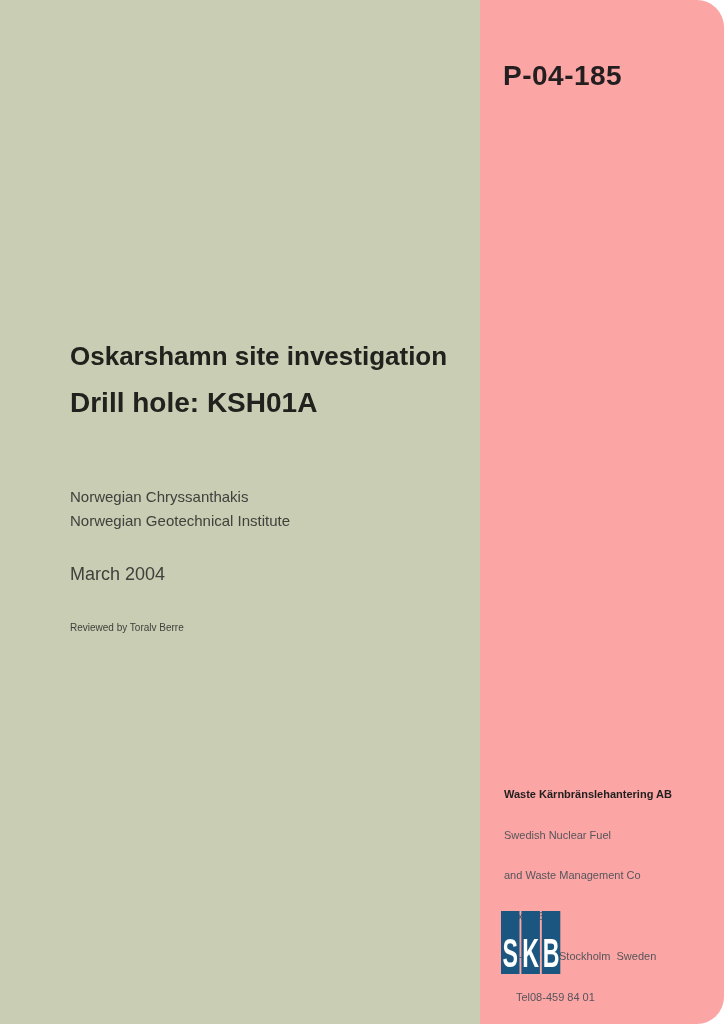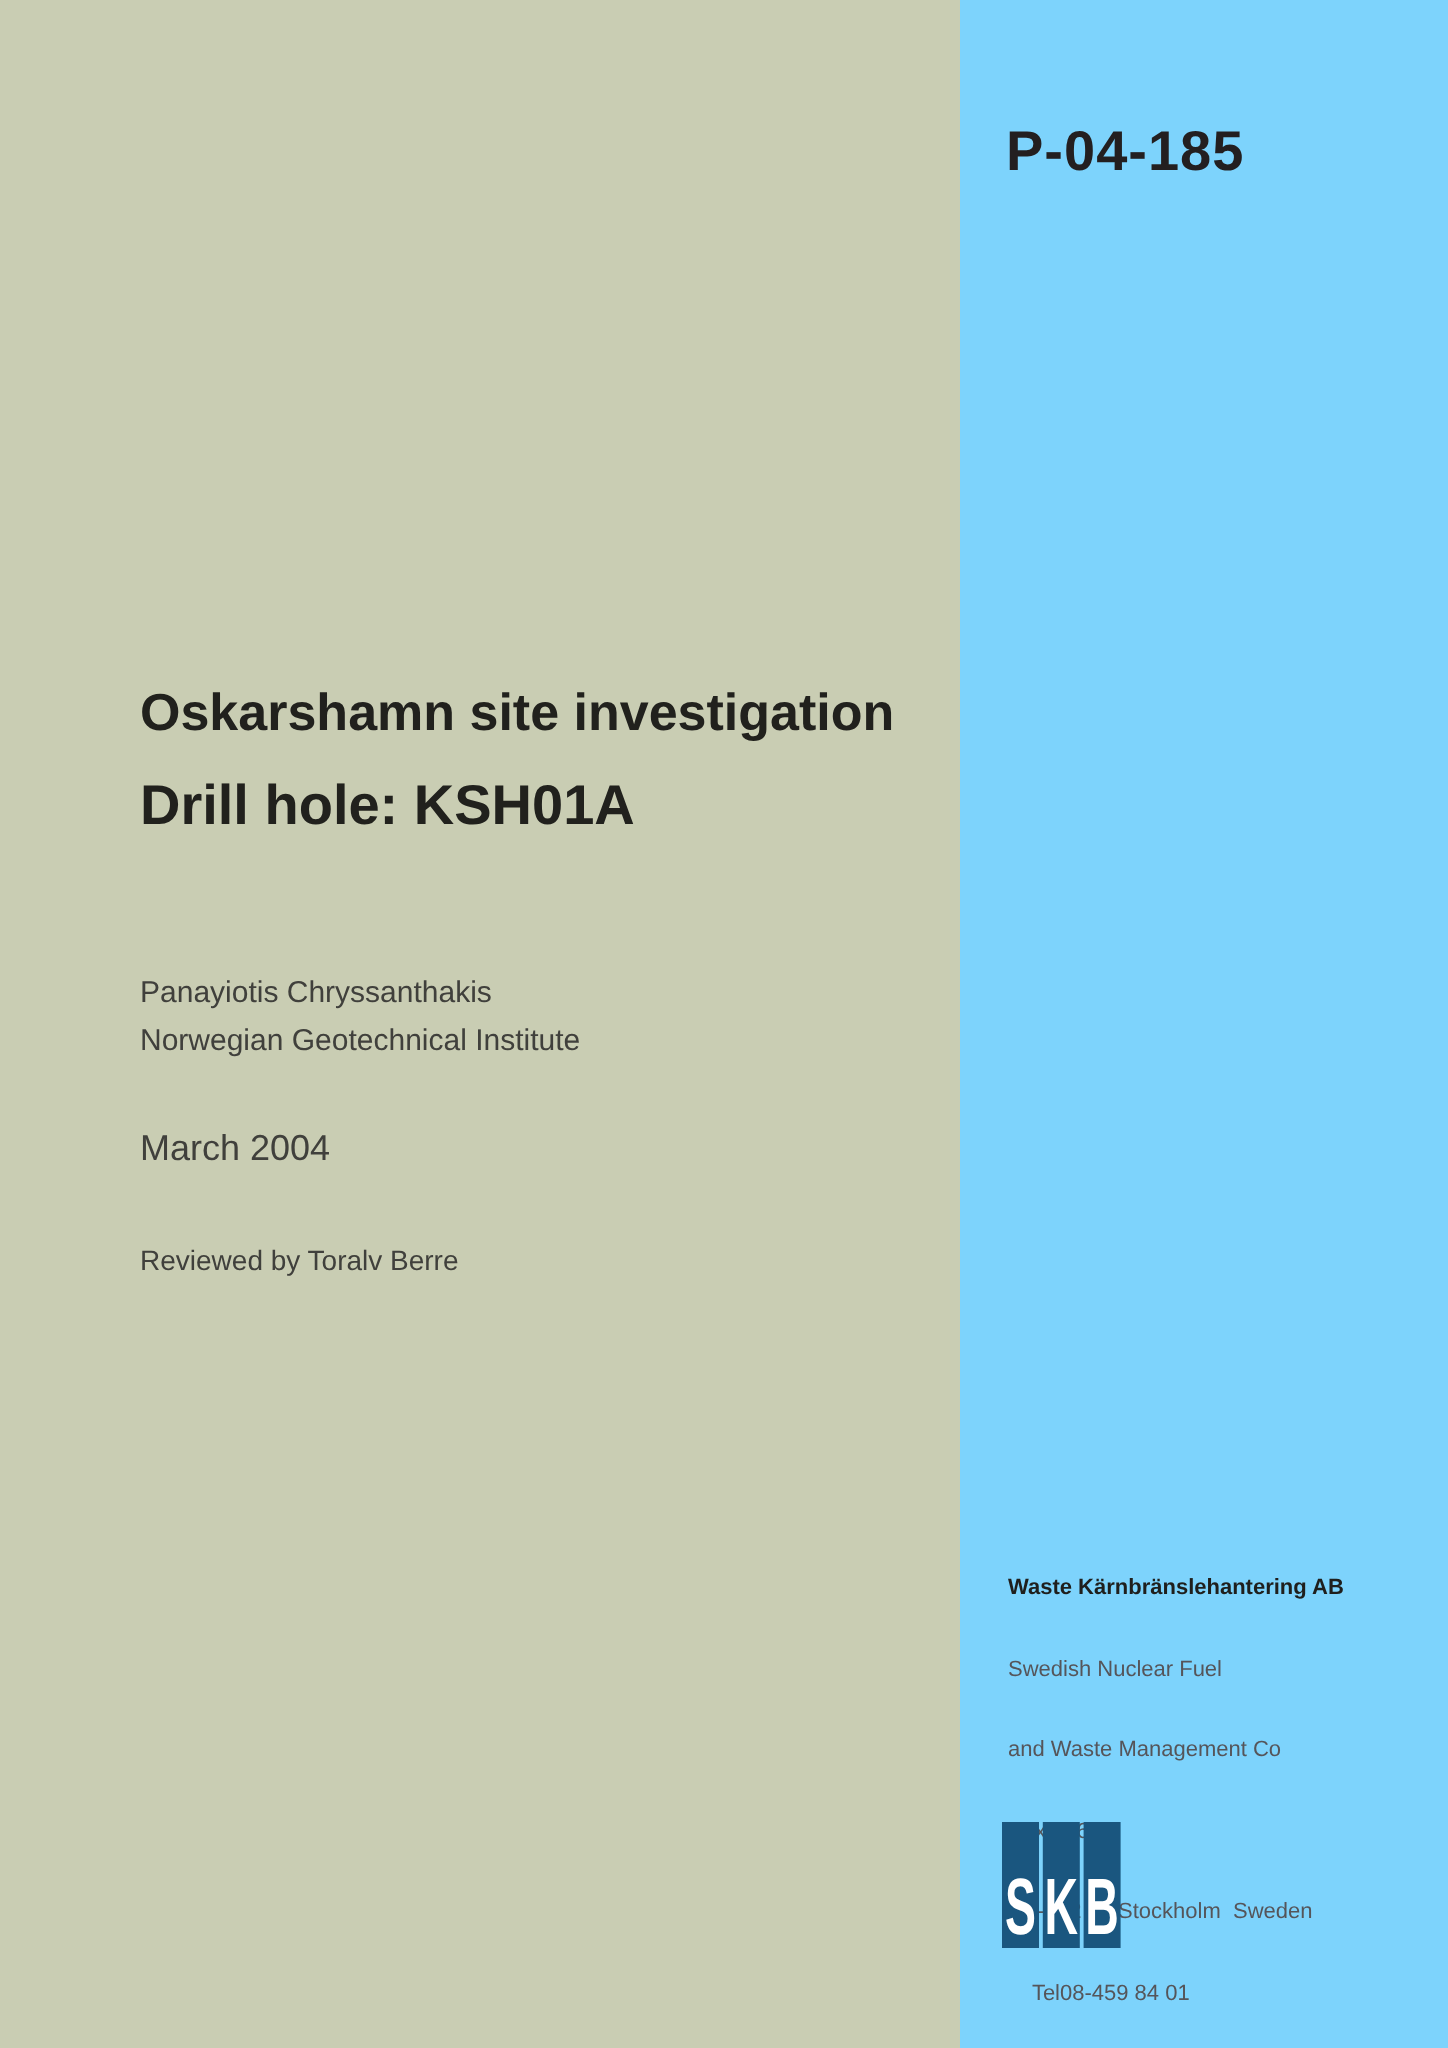--- a/index.html
+++ b/index.html
@@ -6,21 +6,22 @@
   html, body { background: #ffffff; }
   body {
     font-family: "Liberation Sans", "DejaVu Sans", sans-serif;
     width: 724px; height: 1024px;
     position: relative;
     overflow: hidden;
   }
   .page {
     position: absolute; left: 0; top: 0;
     width: 724px; height: 1024px;
-    background: #7dd3fc;
+    background: #fca5a5;
+    border-radius: 27px;
   }
   .green-band {
     position: absolute; left: 0; top: 0;
     width: 480px; height: 1024px;
     background: #c9cdb3;
   }
   .report-number {
     position: absolute; left: 503px; top: 60px;
     font-size: 28px; font-weight: bold;
     color: #231f20; letter-spacing: 0.5px;
@@ -40,21 +41,21 @@
   .author-block {
     position: absolute; left: 70px; top: 485px;
     font-size: 15px; line-height: 23.5px; color: #40403c;
   }
   .date-line {
     position: absolute; left: 70px; top: 564px;
     font-size: 18px; color: #40403c;
   }
   .reviewed-line {
     position: absolute; left: 70px; top: 622px;
-    font-size: 14px; color: #40403c;
+    font-size: 10px; color: #40403c;
   }
   .publisher-block {
     position: absolute; left: 504px; top: 761px;
     font-size: 11px; line-height: 13.5px;
     color: #55555a; white-space: pre-wrap;
   }
   .addr-name {
     font-weight: bold; color: #1f1f1d;
   }
   .contact-row { display: flex; text-align: right; }
@@ -77,21 +78,21 @@
   <div class="green-band"></div>
 
   <div class="report-number">P-04-185</div>
 
   <div class="title-main">Oskarshamn site investigation</div>
 
   <div class="title-drill">Drill hole: KSH01A</div>
 
 
   <div class="author-block">
-    <div>Panayiotis Chryssanthakis</div>
+    <div>Norwegian Chryssanthakis</div>
     <div>Norwegian Geotechnical Institute</div>
   </div>
 
   <div class="date-line">March 2004</div>
 
   <div class="reviewed-line">Reviewed by Toralv Berre</div>
 
   <div class="publisher-block">
     <div class="addr-name">Waste Kärnbränslehantering AB</div>
     <div class="addr-line">Swedish Nuclear Fuel</div>

